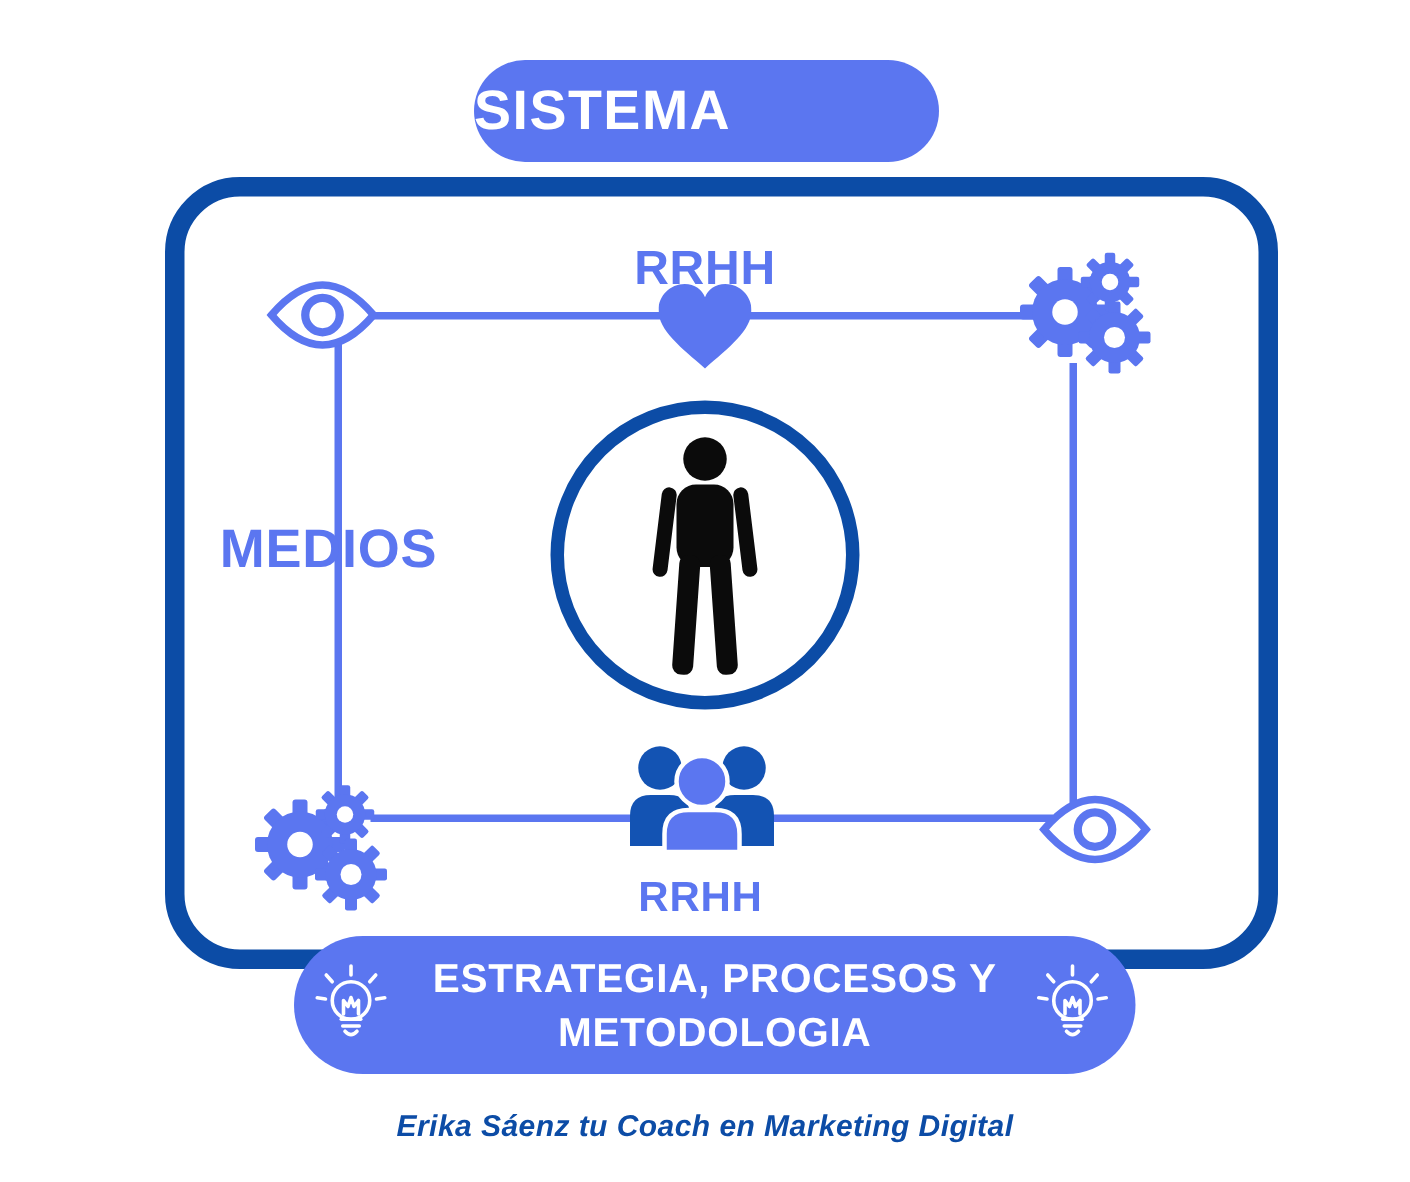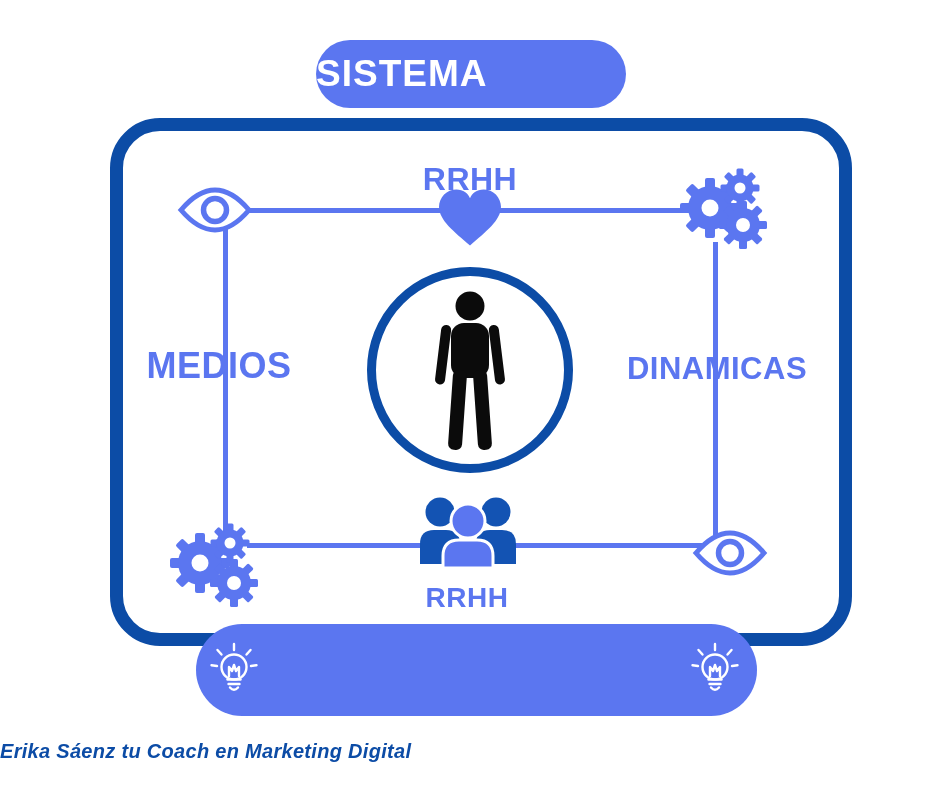--- a/index.html
+++ b/index.html
@@ -51,21 +51,21 @@
   .banner-text{
     position:absolute;left:70px;right:70px;top:0;height:100%;
     display:flex;align-items:center;justify-content:center;text-align:center;
     color:var(--text-on-accent);font-size:27px;font-weight:bold;
     line-height:1.35;letter-spacing:0.5px;white-space:pre-line;
   }
   .bulb{position:absolute;top:18px;}
   .bulb-left{left:14px;}
   .bulb-right{right:18px;}
   .footer{
-    left:0;right:0;top:740px;
+    left:0;right:0;top:740px;text-align:center;
     color:var(--dark);font-size:20px;font-weight:bold;font-style:italic;
     letter-spacing:0.3px;
   }
   
   .f-accent{fill:var(--accent);}
   .f-white{fill:#ffffff;}
   .f-pback{fill:var(--people-back);}
   .f-black{fill:var(--person-black);}
   .eye-part{fill:#ffffff;stroke:var(--accent);}
   .s-white{stroke:#ffffff;fill:none;stroke-linecap:round;stroke-linejoin:round;}
@@ -129,21 +129,20 @@
         <circle r="7" class="f-white"></circle>
     </g>
   </svg>
 
   <svg class="abs" style="left:439px;top:189px;" width="62" height="57" viewBox="0 0 32 29">
     <path class="f-accent" d="M16 29 C 8 22, 0 16, 0 9 C 0 4, 4 0, 9 0 C 12.5 0, 15 2, 16 4.5 C 17 2, 19.5 0, 23 0 C 28 0, 32 4, 32 9 C 32 16, 24 22, 16 29 Z"></path>
   </svg>
 
   <div class="abs lbl lbl-valor">RRHH</div>
   <div class="abs lbl lbl-medios">MEDIOS</div>
-  <div class="abs lbl lbl-dinamicas">DINAMICAS</div>
   <div class="abs lbl lbl-rrhh">RRHH</div>
 
   <div class="abs center-circle">
     <svg width="130" height="180" viewBox="-65 -90 130 180">
       <g class="f-black">
         <circle cx="0" cy="-64" r="14.5"></circle>
         <rect x="-19" y="-47" width="38" height="55" rx="13"></rect>
         <rect x="-28.5" y="-45" width="10" height="60" rx="5" transform="rotate(7 -23 -43)"></rect>
         <rect x="18.5" y="-45" width="10" height="60" rx="5" transform="rotate(-7 23 -43)"></rect>
         <rect x="-17" y="0" width="14" height="80" rx="6" transform="rotate(4 -10 4)"></rect>
@@ -213,20 +212,22 @@
         <line x1="12.5" y1="-15.5" x2="16.5" y2="-20"></line>
         <line x1="-17" y1="-4" x2="-22.5" y2="-4.8"></line>
         <line x1="17" y1="-4" x2="22.5" y2="-4.8"></line>
         <circle cx="0" cy="-3" r="12.5"></circle>
         <path d="M-5 6 L-5 -3 L-2 1 L0 -5 L2 1 L5 -3 L5 6"></path>
         <line x1="-6.5" y1="9.5" x2="6.5" y2="9.5"></line>
         <line x1="-5.5" y1="14" x2="5.5" y2="14"></line>
         <path d="M-4 17.5 Q0 22 4 17.5"></path>
       </g>
     </svg>
+    <div class="banner-text">ESTRATEGIA, PROCESOS Y
+METODOLOGIA</div>
     <svg class="bulb bulb-right" width="48" height="56" viewBox="-24 -28 48 56">
       <g class="s-white" stroke-width="2.4">
         <line x1="0" y1="-20" x2="0" y2="-26"></line>
         <line x1="-12.5" y1="-15.5" x2="-16.5" y2="-20"></line>
         <line x1="12.5" y1="-15.5" x2="16.5" y2="-20"></line>
         <line x1="-17" y1="-4" x2="-22.5" y2="-4.8"></line>
         <line x1="17" y1="-4" x2="22.5" y2="-4.8"></line>
         <circle cx="0" cy="-3" r="12.5"></circle>
         <path d="M-5 6 L-5 -3 L-2 1 L0 -5 L2 1 L5 -3 L5 6"></path>
         <line x1="-6.5" y1="9.5" x2="6.5" y2="9.5"></line>

